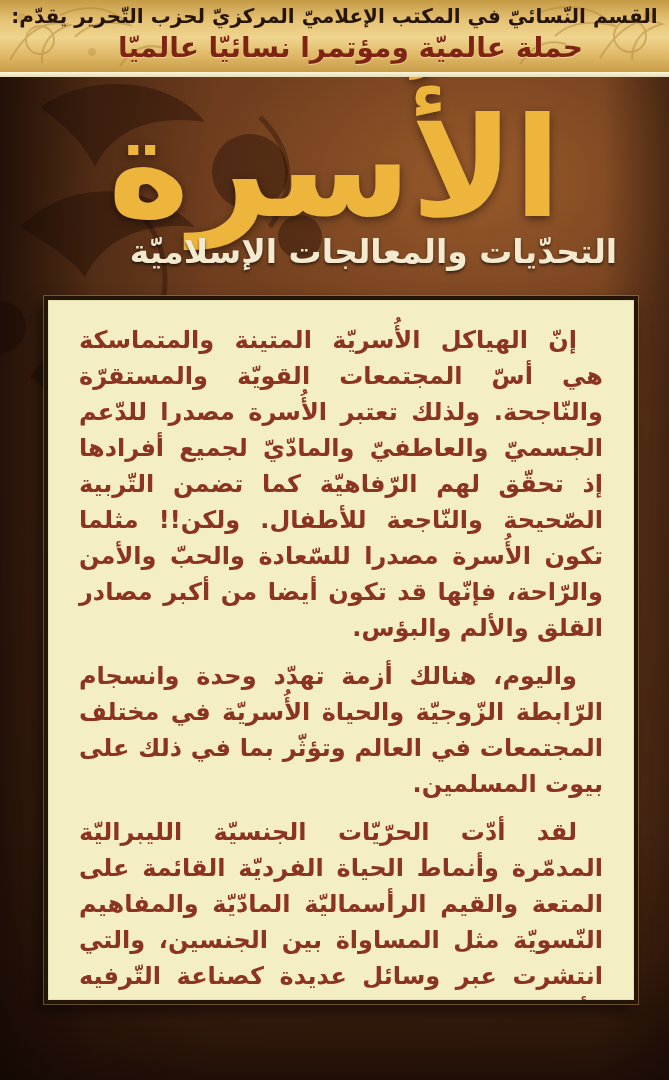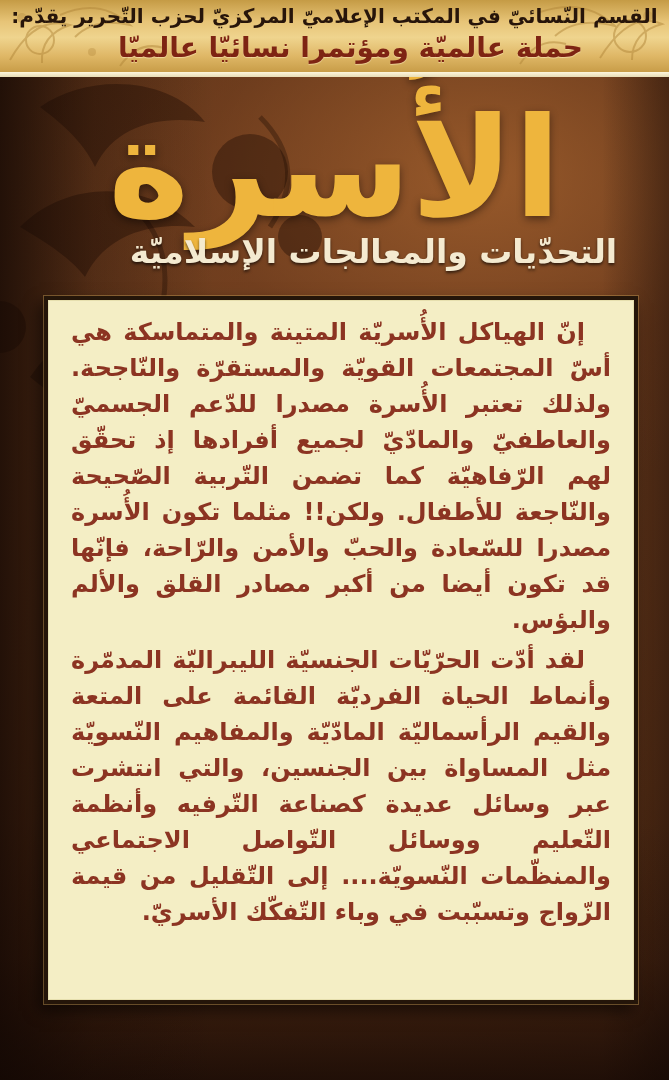--- a/index.html
+++ b/index.html
@@ -77,21 +77,21 @@
     width:548px;height:682px;
     background:#f4eec5;
     border:4px solid #241509;
     outline:1px solid rgba(197,156,85,.45);
     box-shadow:-5px 7px 14px rgba(0,0,0,.55), inset 0 0 0 1px #e6dfae;
     padding:10px 19px 8px 19px;
     overflow:hidden;
     z-index:4;
   }
   .text-box p{
-    margin:4px;
+    margin:12px;
     direction:rtl;
     text-align:justify;
     font-size:24px;
     line-height:36px;
     font-weight:bold;
     color:#8c3422;
     text-indent:26px;
   }
 </style>
 </head>
@@ -143,18 +143,19 @@
       </g>
     </svg>
 
     <div class="vignette"></div>
 
     <h1 class="title">الأُسرة</h1>
     <h2 class="subtitle">التحدّيات والمعالجات الإسلاميّة</h2>
 
     <section class="text-box">
       <p>إنّ الهياكل الأُسريّة المتينة والمتماسكة هي أسّ المجتمعات القويّة والمستقرّة والنّاجحة. ولذلك تعتبر الأُسرة مصدرا للدّعم الجسميّ والعاطفيّ والمادّيّ لجميع أفرادها إذ تحقّق لهم الرّفاهيّة كما تضمن التّربية الصّحيحة والنّاجعة للأطفال. ولكن!! مثلما تكون الأُسرة مصدرا للسّعادة والحبّ والأمن والرّاحة، فإنّها قد تكون أيضا من أكبر مصادر القلق والألم والبؤس.</p>
+      <p>واليوم، هنالك أزمة تهدّد وحدة وانسجام الرّابطة الزّوجيّة والحياة الأُسريّة في مختلف المجتمعات في العالم وتؤثّر بما في ذلك على بيوت المسلمين.</p>
       <p>لقد أدّت الحرّيّات الجنسيّة الليبراليّة المدمّرة وأنماط الحياة الفرديّة القائمة على المتعة والقيم الرأسماليّة المادّيّة والمفاهيم النّسويّة مثل المساواة بين الجنسين، والتي انتشرت عبر وسائل عديدة كصناعة التّرفيه وأنظمة التّعليم ووسائل التّواصل الاجتماعي والمنظّمات النّسويّة.... إلى التّقليل من قيمة الزّواج وتسبّبت في وباء التّفكّك الأسريّ.</p>
 
     </section>
 
   </main>
 </div>
 
 </body></html>

